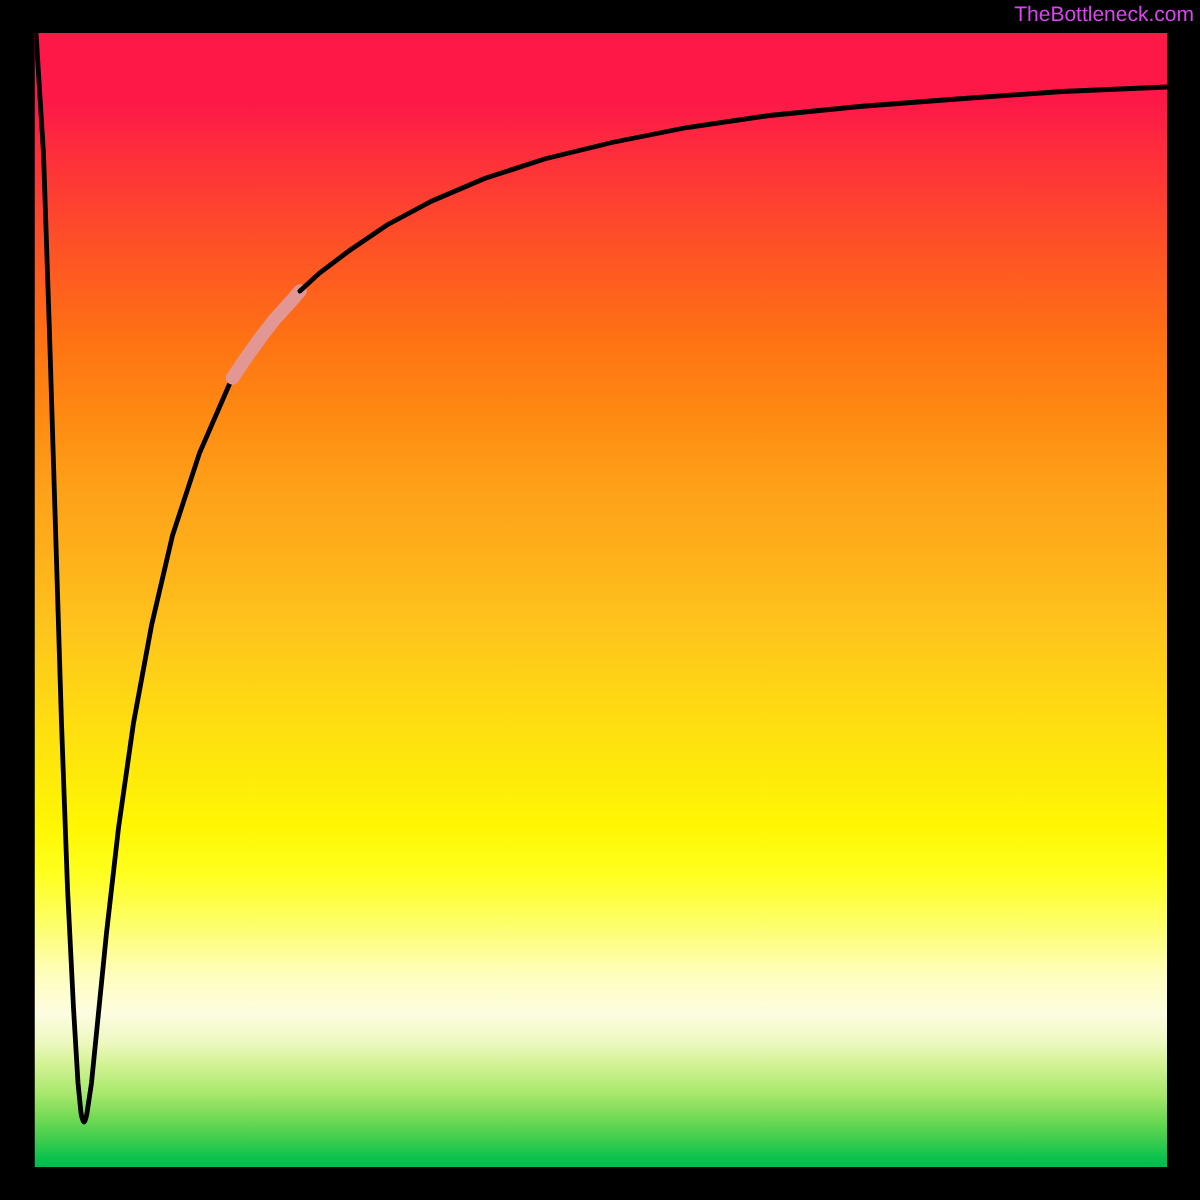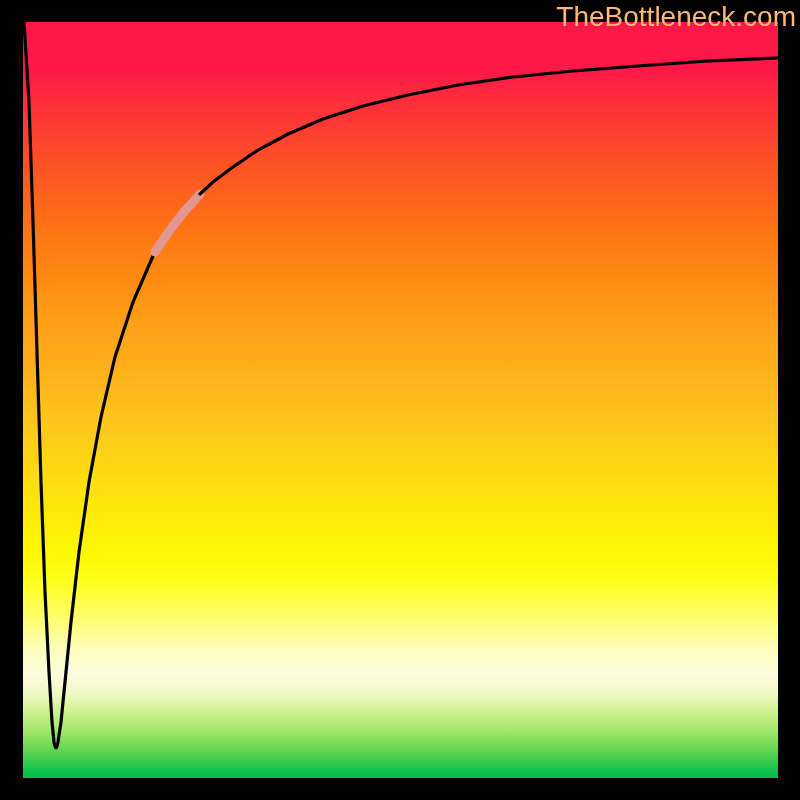--- a/index.html
+++ b/index.html
@@ -57,22 +57,22 @@
   .curve-svg {
     position: absolute;
     inset: 0;
     width: 100%;
     height: 100%;
   }
   .watermark {
     position: absolute;
     top: 1px;
     right: 4px;
-    color: #fdba74;
-    font-size: 28px;
+    color: #d946ef;
+    font-size: 14px;
     letter-spacing: 0px;
     text-align: center;
   }
 </style>
 </head>
 <body>
 
 <div class="chart-container">
   <div class="plot-area">
     <div class="gradient-bg"></div>

